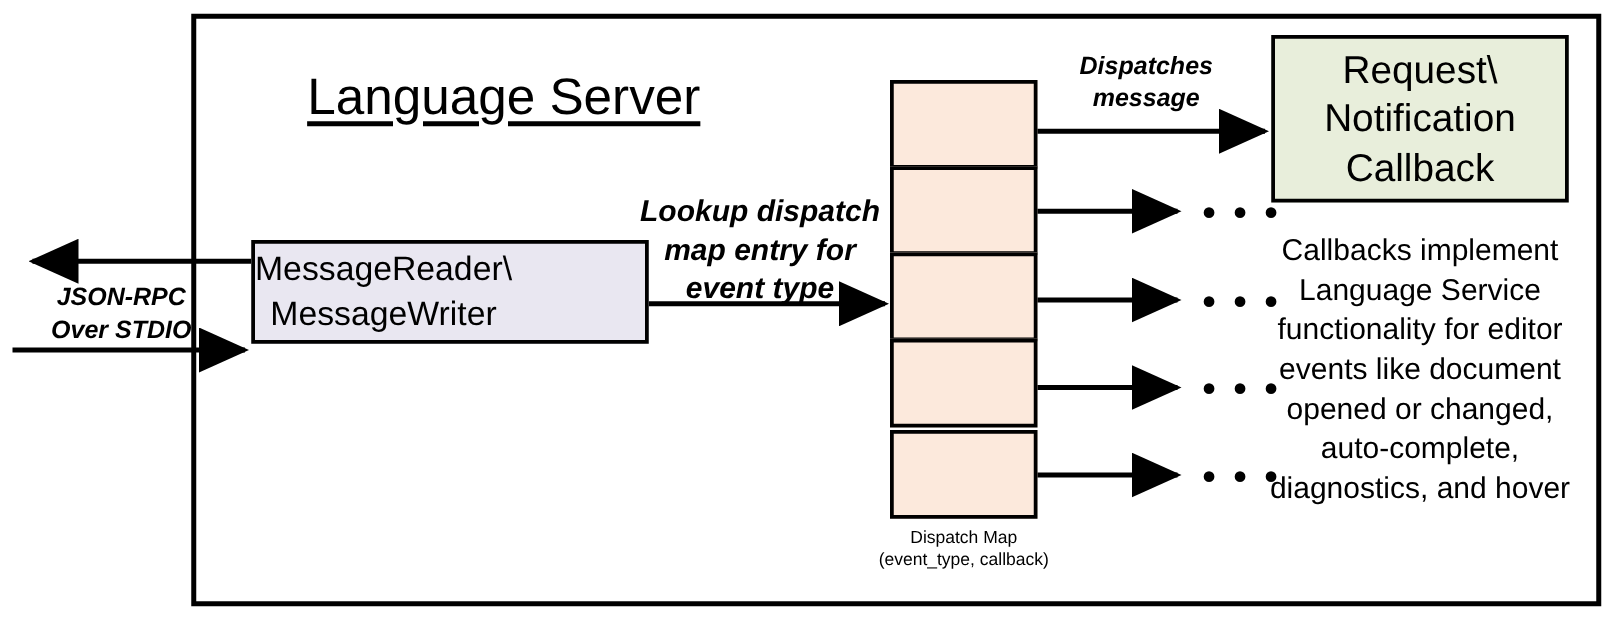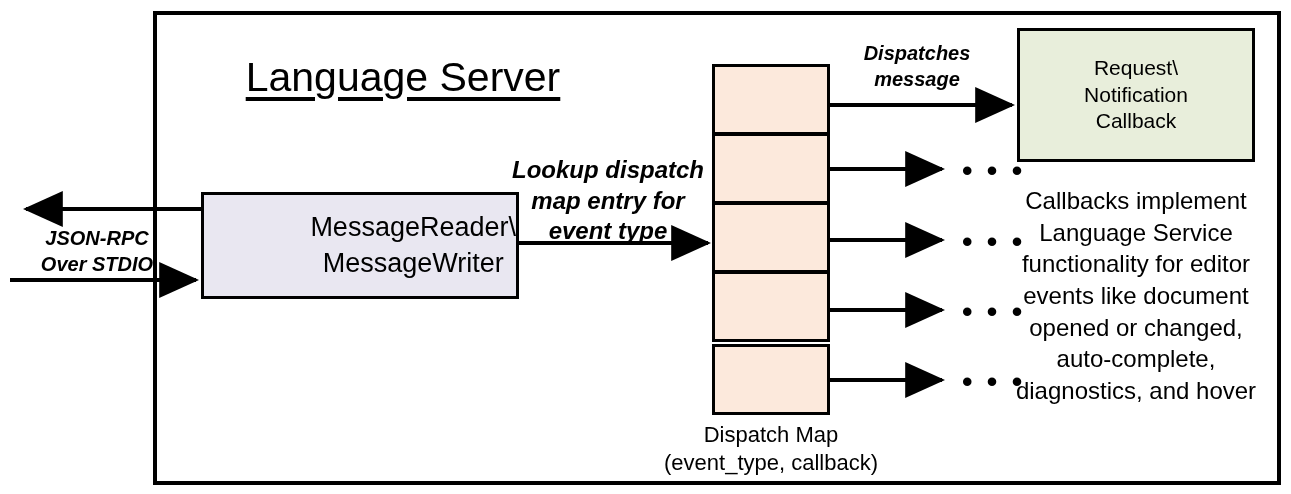--- a/index.html
+++ b/index.html
@@ -50,27 +50,27 @@
     text-decoration: underline;
     text-underline-offset: 6px;
     letter-spacing: 0px;
   }
   
   #reader-box {
     position: absolute;
     left: 201px;
     top: 192px;
     width: 318px;
-    height: 107px;
+    height: 83px;
     background: #e9e7f1;
     border: 3px solid #000000;
     box-sizing: border-box;
     display: flex;
     align-items: center;
-    justify-content: flex-end;
+    justify-content: flex-start;
   }
   #reader-box .txt {
     font-size: 27px;
     line-height: 1.3;
     text-align: center;
     white-space: pre-line;
   }
   #reader-caption {
     left: 190px;
     top: 306px;
@@ -117,39 +117,39 @@
     left: 0;
     width: 118px;
     background: #fce9dc;
     border: 3px solid #000000;
     box-sizing: border-box;
   }
   #dispatch-caption {
     left: 640px;
     top: 421px;
     width: 262px;
-    font-size: 22px;
+    font-size: 14px;
     line-height: 1.25;
   }
   
   #callback-box {
     position: absolute;
     left: 1017px;
     top: 28px;
     width: 238px;
     height: 134px;
     background: #e8eedb;
     border: 3px solid #000000;
     box-sizing: border-box;
     display: flex;
     align-items: center;
     justify-content: center;
   }
   #callback-box .txt {
-    font-size: 21px;
+    font-size: 31px;
     line-height: 1.26;
     text-align: center;
     white-space: pre-line;
   }
   #callback-caption {
     left: 1011px;
     top: 185px;
     width: 250px;
     font-size: 24px;
     line-height: 1.32;

